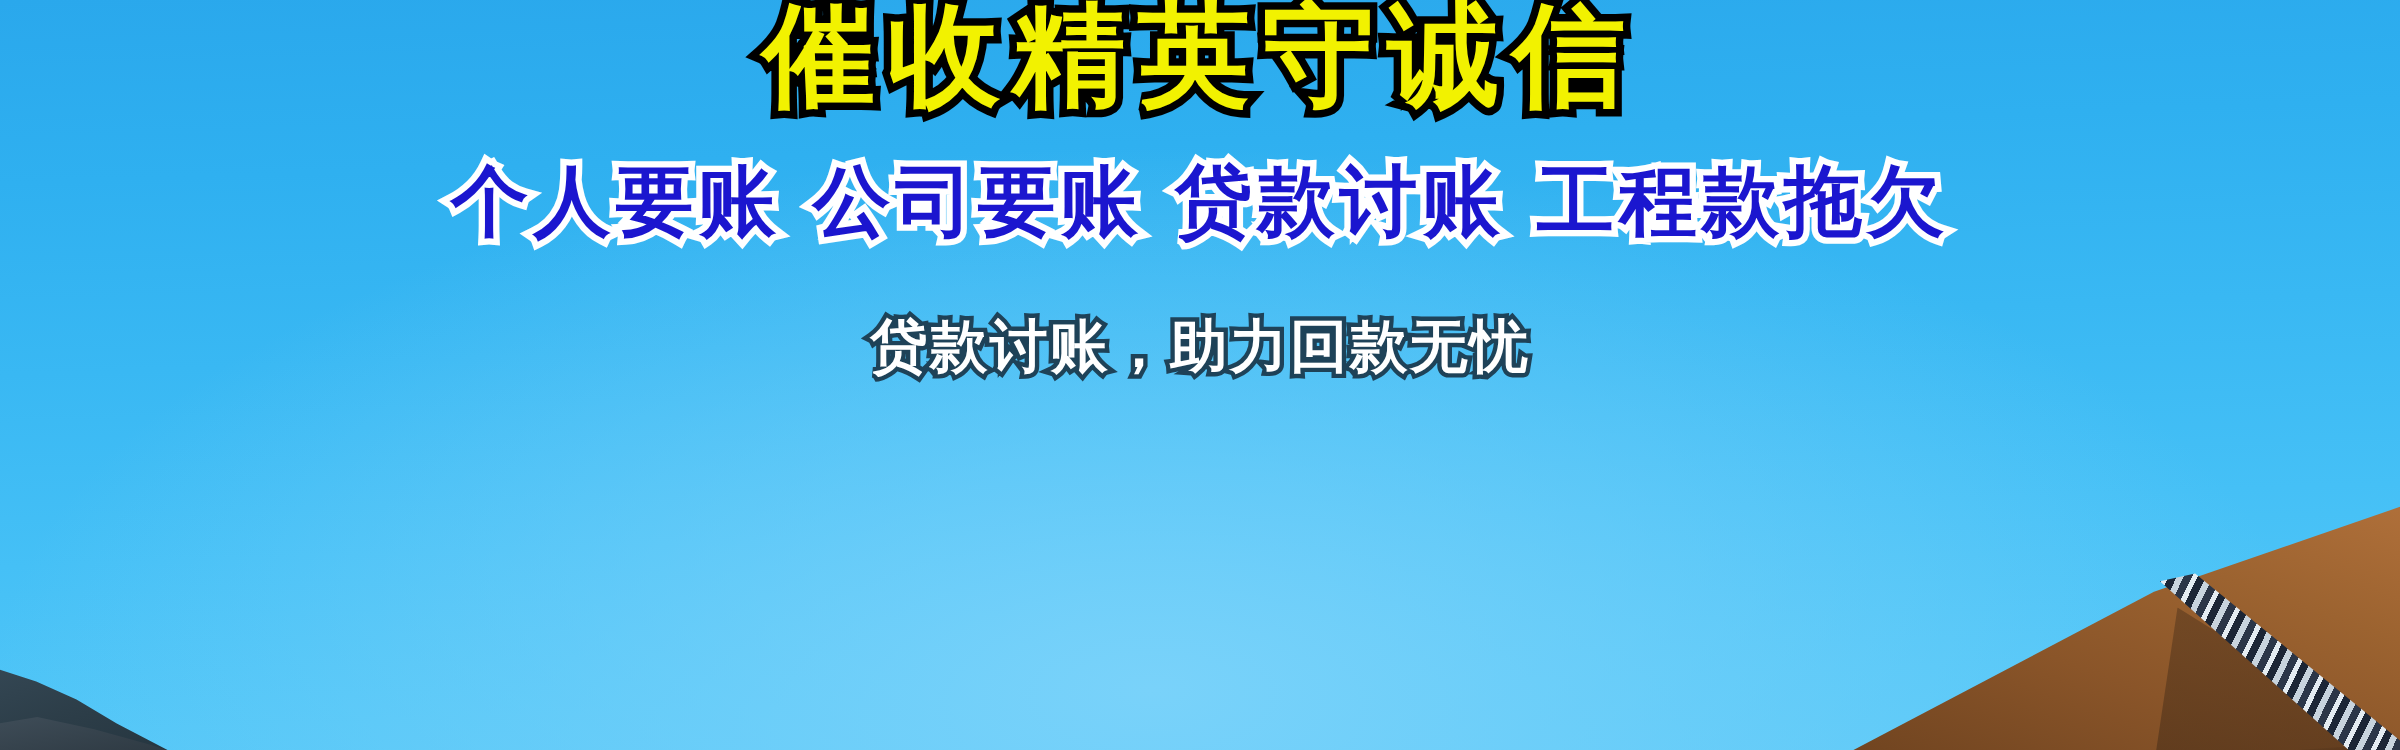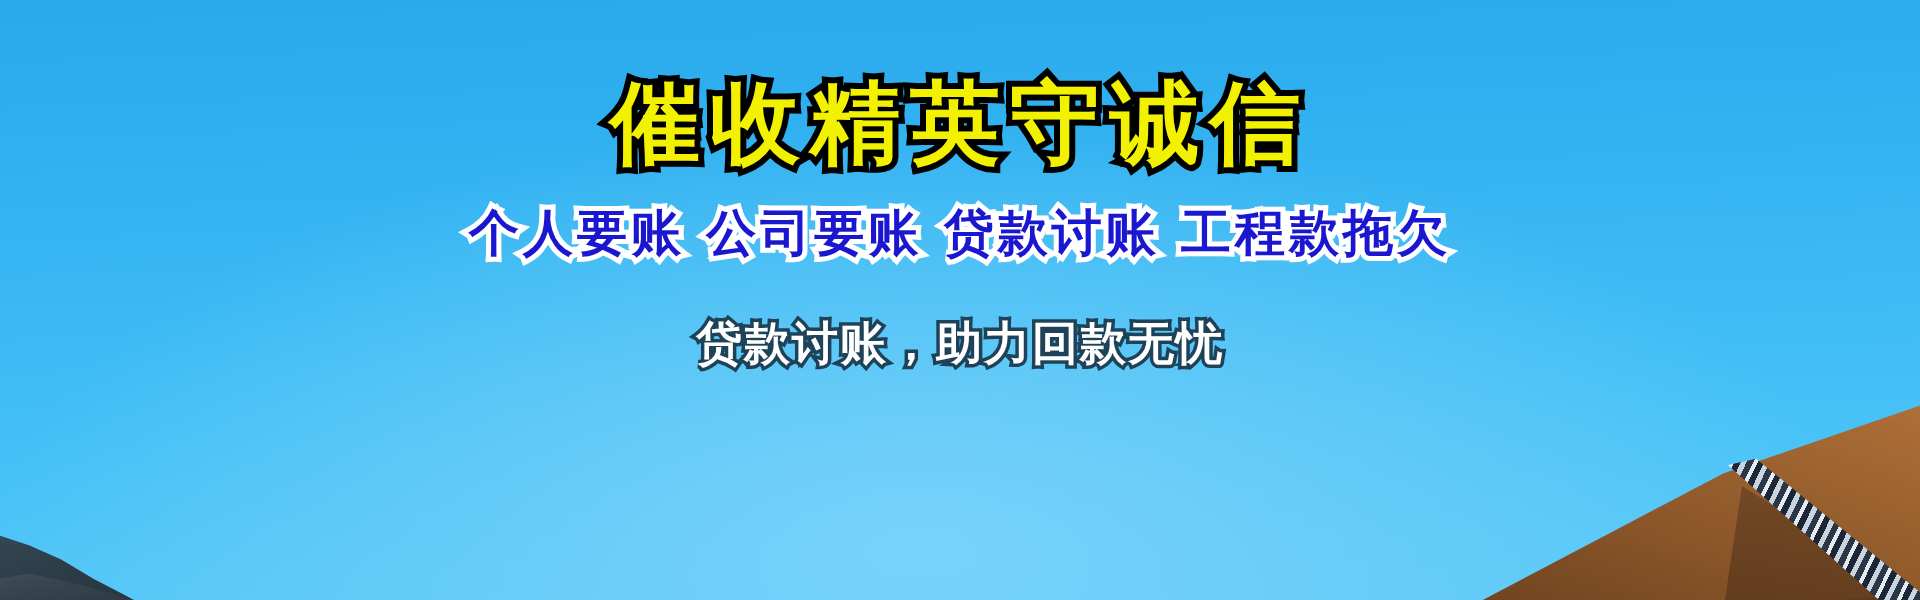--- a/index.html
+++ b/index.html
@@ -85,37 +85,36 @@
     z-index: 5;
     width: 100%;
     height: 100%;
     display: flex;
     flex-direction: column;
     align-items: center;
     justify-content: flex-start;
   }
 
   .headline {
-    margin-top: 78px;
     font-size: 90px;
     line-height: 1;
     font-weight: 700;
     letter-spacing: 10px;
     color: #f2f200;
     white-space: nowrap;
     -webkit-text-stroke: 12px #000;
     paint-order: stroke fill;
     text-shadow:
       0 0 0 #000,
       3px 3px 0 rgba(0,0,0,.35);
   }
 
   .subline {
     margin-top: 40px;
-    font-size: 50px;
+    font-size: 62px;
     line-height: 1;
     font-weight: 700;
     letter-spacing: 4px;
     color: #1b16cf;
     white-space: nowrap;
     -webkit-text-stroke: 10px #ffffff;
     paint-order: stroke fill;
   }
 
   .tagline {

